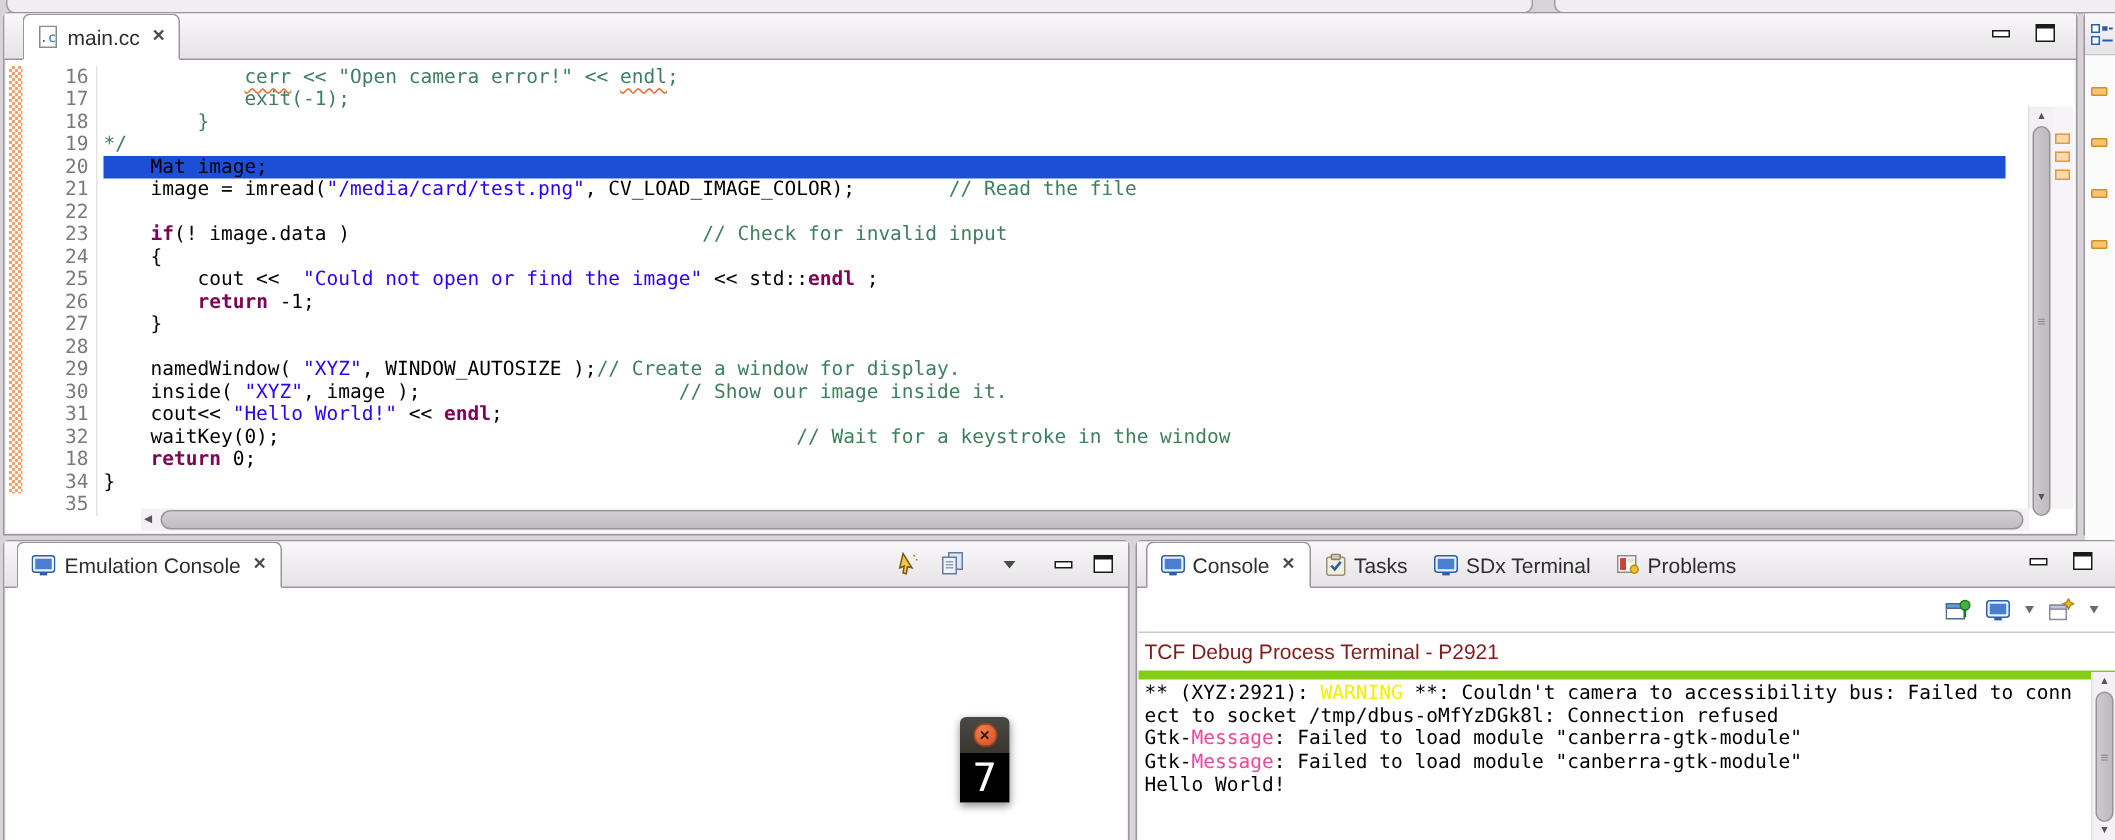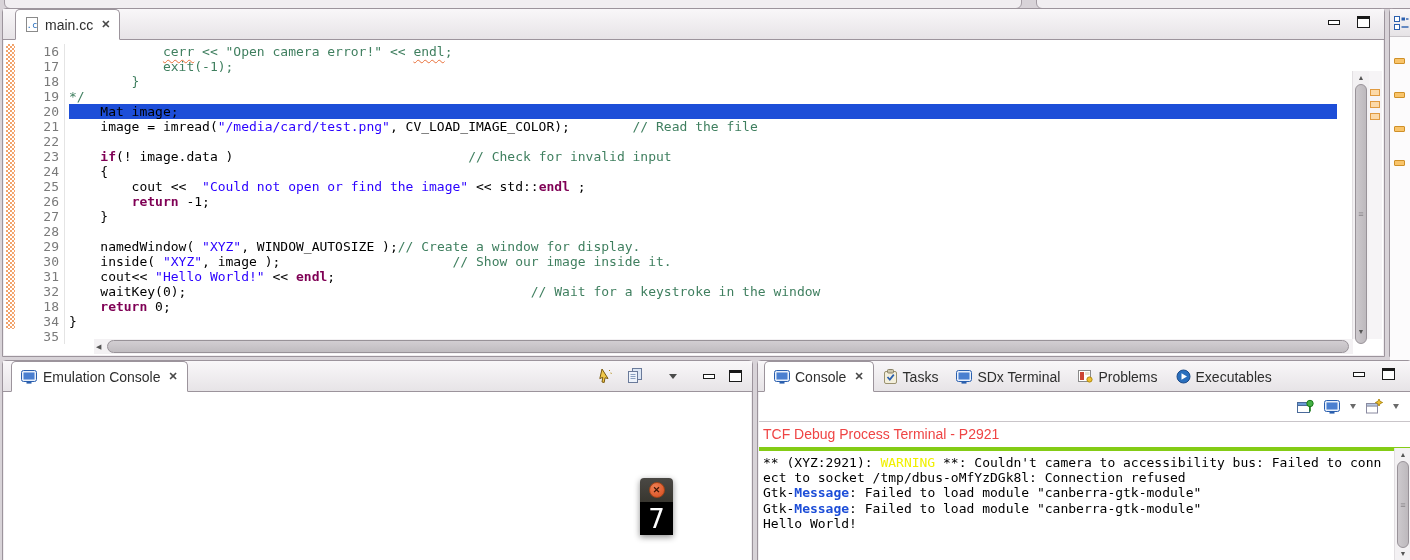--- a/index.html
+++ b/index.html
@@ -79,26 +79,26 @@
   .xyz-canvas{height:33px;background:#000;color:#fff;display:flex;align-items:center;justify-content:center;
               font:26px "DejaVu Sans",sans-serif}
 
   
   #console{left:757px;top:360px;width:655px;height:202px}
   #console .tab.active{margin-left:6px}
   #console .tab .tab-icon{margin-right:-1px}
   .console-body{position:absolute;top:31px;left:1px;right:0;bottom:0;background:#fff}
   .console-toolbar{height:29px;display:flex;justify-content:flex-end;align-items:center;gap:10px;
                    padding-right:12px;border-bottom:1px solid #c9c5c9}
-  .console-title{height:25px;line-height:25px;padding-left:4px;font-size:14px;color:#ef4444;border-bottom:4px solid #84cc16}
+  .console-title{height:25px;line-height:25px;padding-left:4px;font-size:14px;color:#7f1d1d;border-bottom:6px solid #84cc16}
   .console-output{position:absolute;top:56px;left:0;right:17px;bottom:0;padding:7px 0 0 4px;
                   font:13px/15.2px "DejaVu Sans Mono",monospace;color:#101010;overflow:hidden}
   .console-line{white-space:pre}
   .tk-warn{color:#f0f000;font-weight:normal}
-  .tk-msg{color:#1d4ed8;font-weight:bold}
+  .tk-msg{color:#ec4899;font-weight:normal}
   #console .v-scroll{right:0;top:56px;bottom:0}
 </style>
 </head>
 <body>
 
 <div class="top-box" style="left:4px;width:1016px"></div>
 <div class="top-box" style="left:1036px;width:380px"></div>
 
 <section class="panel" id="editor">
   <div class="tabbar">
@@ -283,29 +283,20 @@
         <span class="tb-icon tab-icon">
           <svg width="15" height="13" viewBox="0 0 15 13">
             <rect x="0.5" y="0.5" width="12" height="11" fill="#fff" stroke="#8a8a8a"></rect>
             <rect x="2" y="2" width="4" height="8" fill="#cc4433"></rect>
             <rect x="7" y="2" width="4.5" height="3" fill="#e8e2d0"></rect>
             <circle cx="11.5" cy="9.5" r="2.6" fill="#f0c030" stroke="#b08a10"></circle>
           </svg>
         </span>
         <span>Problems</span>
       </div>
-      <div class="tab">
-        <span class="tb-icon tab-icon">
-          <svg width="15" height="15" viewBox="0 0 15 15">
-            <circle cx="7.5" cy="7.5" r="6.5" fill="#2a6fbd" stroke="#1a4a8a"></circle>
-            <path d="M5.5 4.2 L11 7.5 L5.5 10.8 Z" fill="#fff"></path>
-          </svg>
-        </span>
-        <span>Executables</span>
-      </div>
       <div class="win-btns" style="right:16px">
       <span class="icon-min"></span>
       <span class="icon-max"></span>
     </div>
   </div>
   <div class="console-body">
     <div class="console-toolbar">
       <span class="tb-icon">
           <svg width="17" height="15" viewBox="0 0 17 15">
             <rect x="0.5" y="3.5" width="12" height="10" fill="#fff" stroke="#4a6a9a"></rect>

